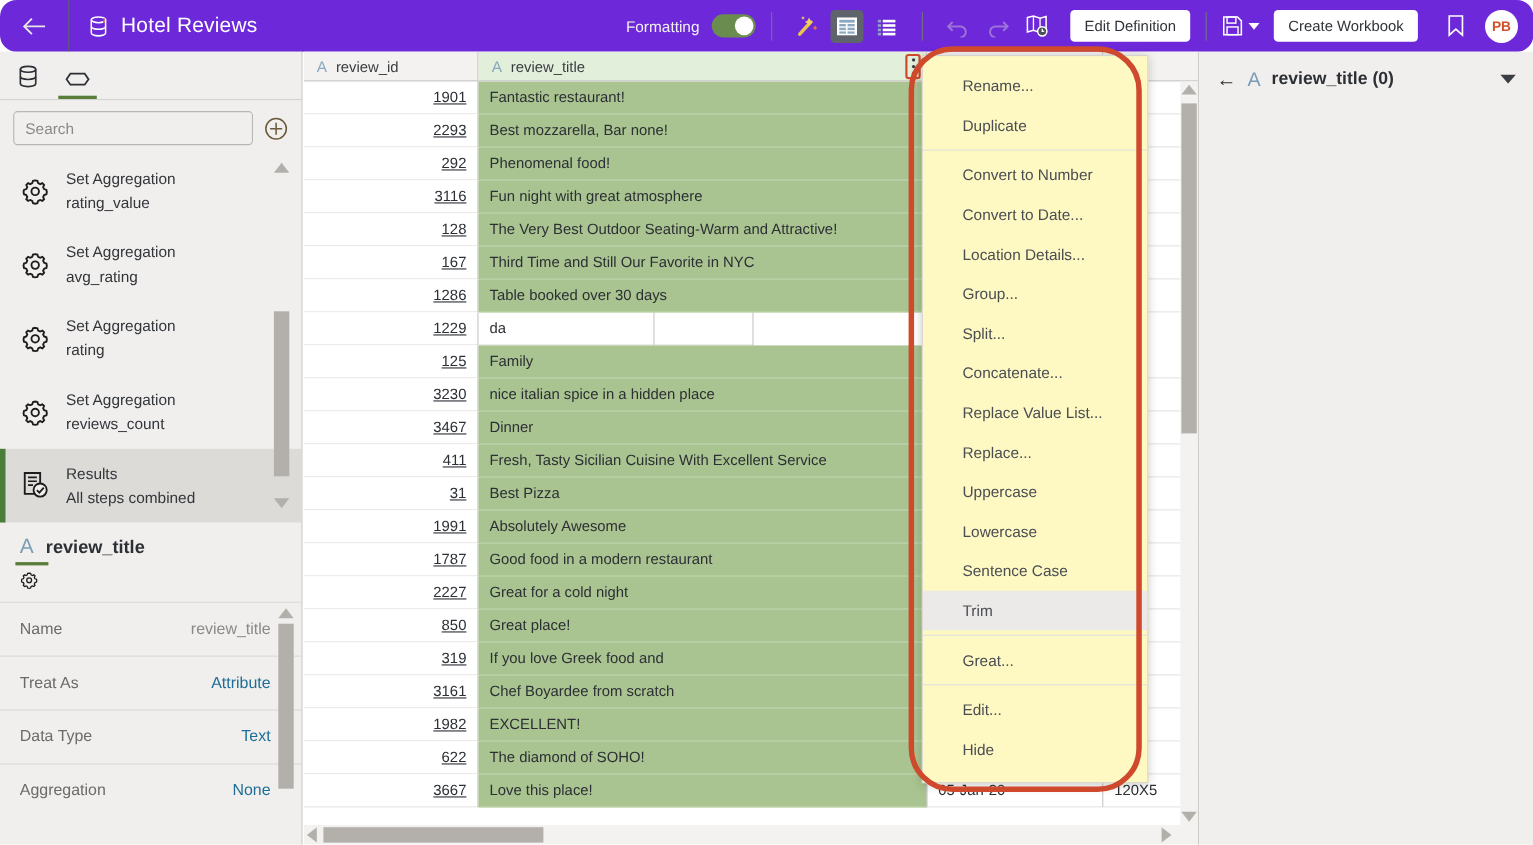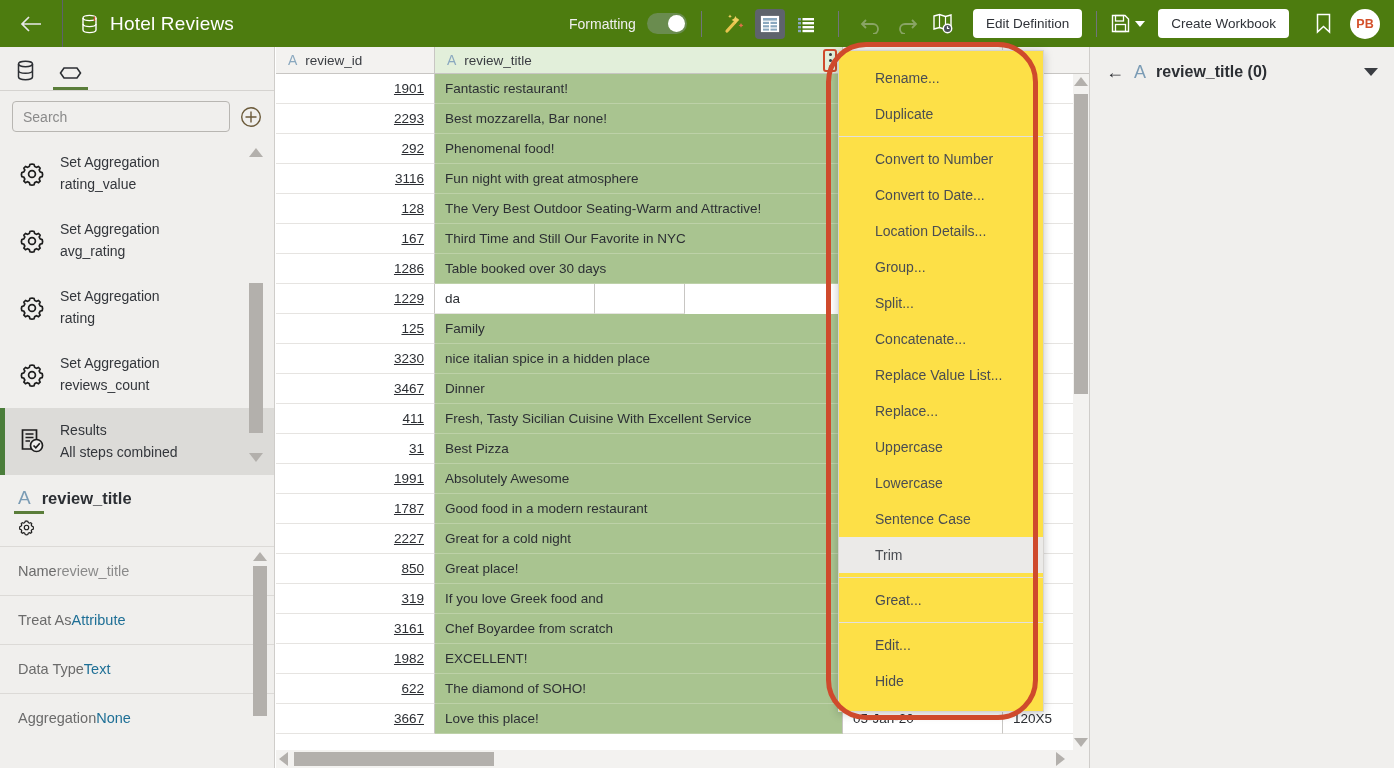--- a/index.html
+++ b/index.html
@@ -7,22 +7,23 @@
     width: 1394px; height: 768px;
     font-family: "Liberation Sans", sans-serif;
     background: #ffffff;
     overflow: hidden;
   }
   body { position: relative; }
 
   
   .topbar {
     position: absolute; left: 0; top: 0; width: 1394px; height: 47px;
-    background: #4d7c0f; display: flex; align-items: center;
+    background: #6d28d9; display: flex; align-items: center;
     color: #ffffff;
+    border-radius: 15px;
   }
   .tb-back {
     width: 62px; height: 47px; display: flex; align-items: center; justify-content: center;
     font-size: 21px; color: #e8e8e8; cursor: pointer;
   }
   .tb-divider { width: 1px; height: 47px; background: #5d626b; }
   .tb-dbicon { margin-left: 18px; display:flex; align-items:center; }
   .tb-title {
     font-size: 19px; color: #ffffff; margin-left: 12px; letter-spacing: .2px;
   }
@@ -102,21 +103,21 @@
 
   .lp-col-header {
     border-top: 1px solid #cfcdca; padding: 16px 0 0 18px;
     display: flex; align-items: center; gap: 11px;
   }
   .lp-col-a { font-size: 19px; color: #7b9cb5; }
   .lp-col-name { font-size: 16.5px; font-weight: bold; color: #2c2f34; }
   .lp-gearrow { padding: 10px 0 6px 18px; position: relative; }
   .lp-gearrow .gu { position: absolute; left: 14px; top: 2px; width: 30px; height: 3px; background: #5a7d3a; }
   .lp-proprow {
-    display: flex; align-items: center; 
+    display: flex; align-items: center; justify-content: space-between;
     height: 49px; padding: 0 28px 0 18px; border-top: 1px solid #dcdad7;
     font-size: 14.5px;
   }
   .lp-proprow .k { color: #6b6b6b; }
   .lp-proprow .v { color: #8a8a8a; }
   .lp-proprow .v.link { color: #1e6f96; }
   .lp-props { position: relative; }
   .lp-props-sb { position: absolute; right: 6px; top: 6px; width: 16px; bottom: 0; }
 
   
@@ -177,21 +178,21 @@
   .rp-a { font-size: 18px; color: #7b9cb5; }
   .rp-title { font-size: 16px; font-weight: bold; color: #2c2f34; flex: 1; }
   .rp-caret { width:0;height:0;border-left:7px solid transparent;border-right:7px solid transparent;
               border-top:8px solid #3a3d42; cursor:pointer; }
 
   
   .ctxwrap {
     position: absolute; left: 838px; top: 50px; width: 206px; height: 662px;
   }
   .ctxmenu {
-    position: absolute; inset: 0; background: #fde047;
+    position: absolute; inset: 0; background: #fef9c3;
     border: 1px solid #d6d4d1; box-shadow: 0 2px 9px rgba(0,0,0,.22);
     padding: 9px 0 9px 0; overflow: hidden;
   }
   .mi {
     height: 36px; display: flex; align-items: center; padding-left: 36px;
     font-size: 14px; color: #4a4d52; cursor: pointer; white-space: nowrap;
   }
   .mi.hl { background: #ebeae8; }
   .mi-sep { height: 1px; background: #e2e0dd; margin: 4px 0; }
   .ctx-ring {

